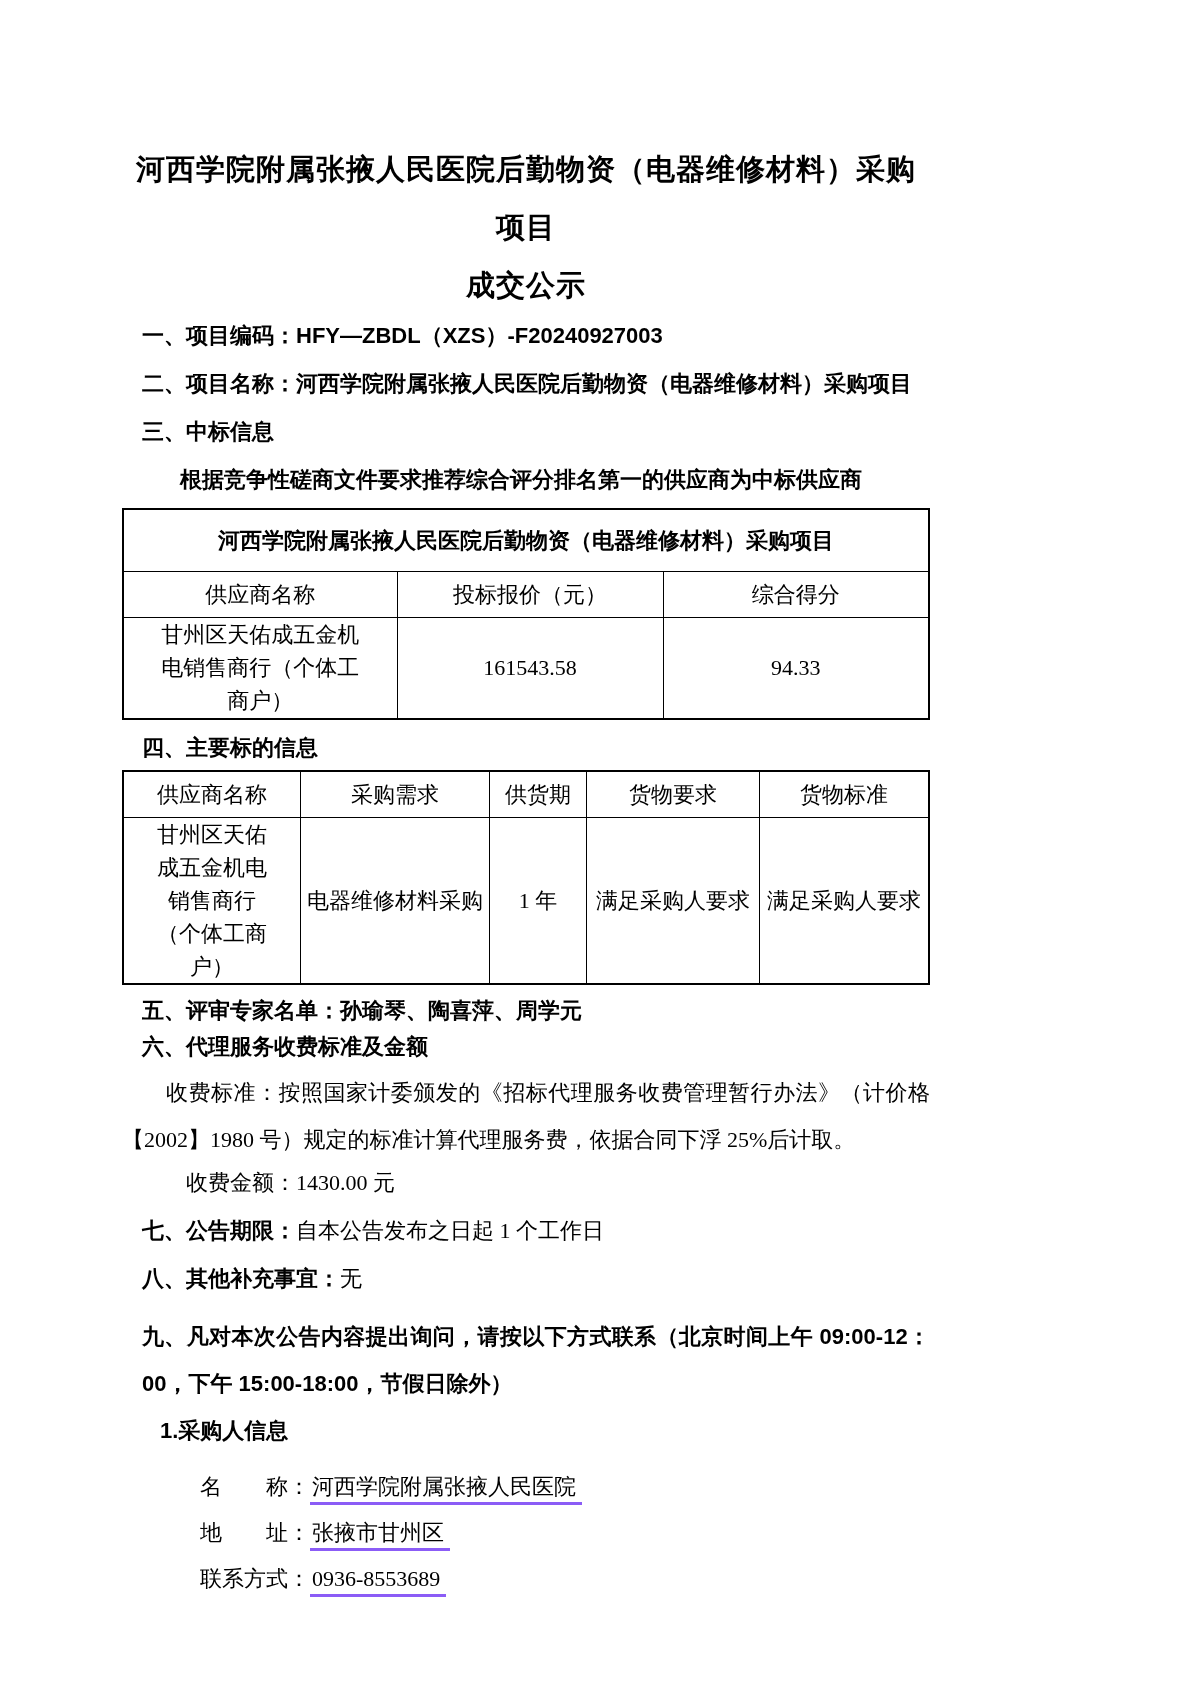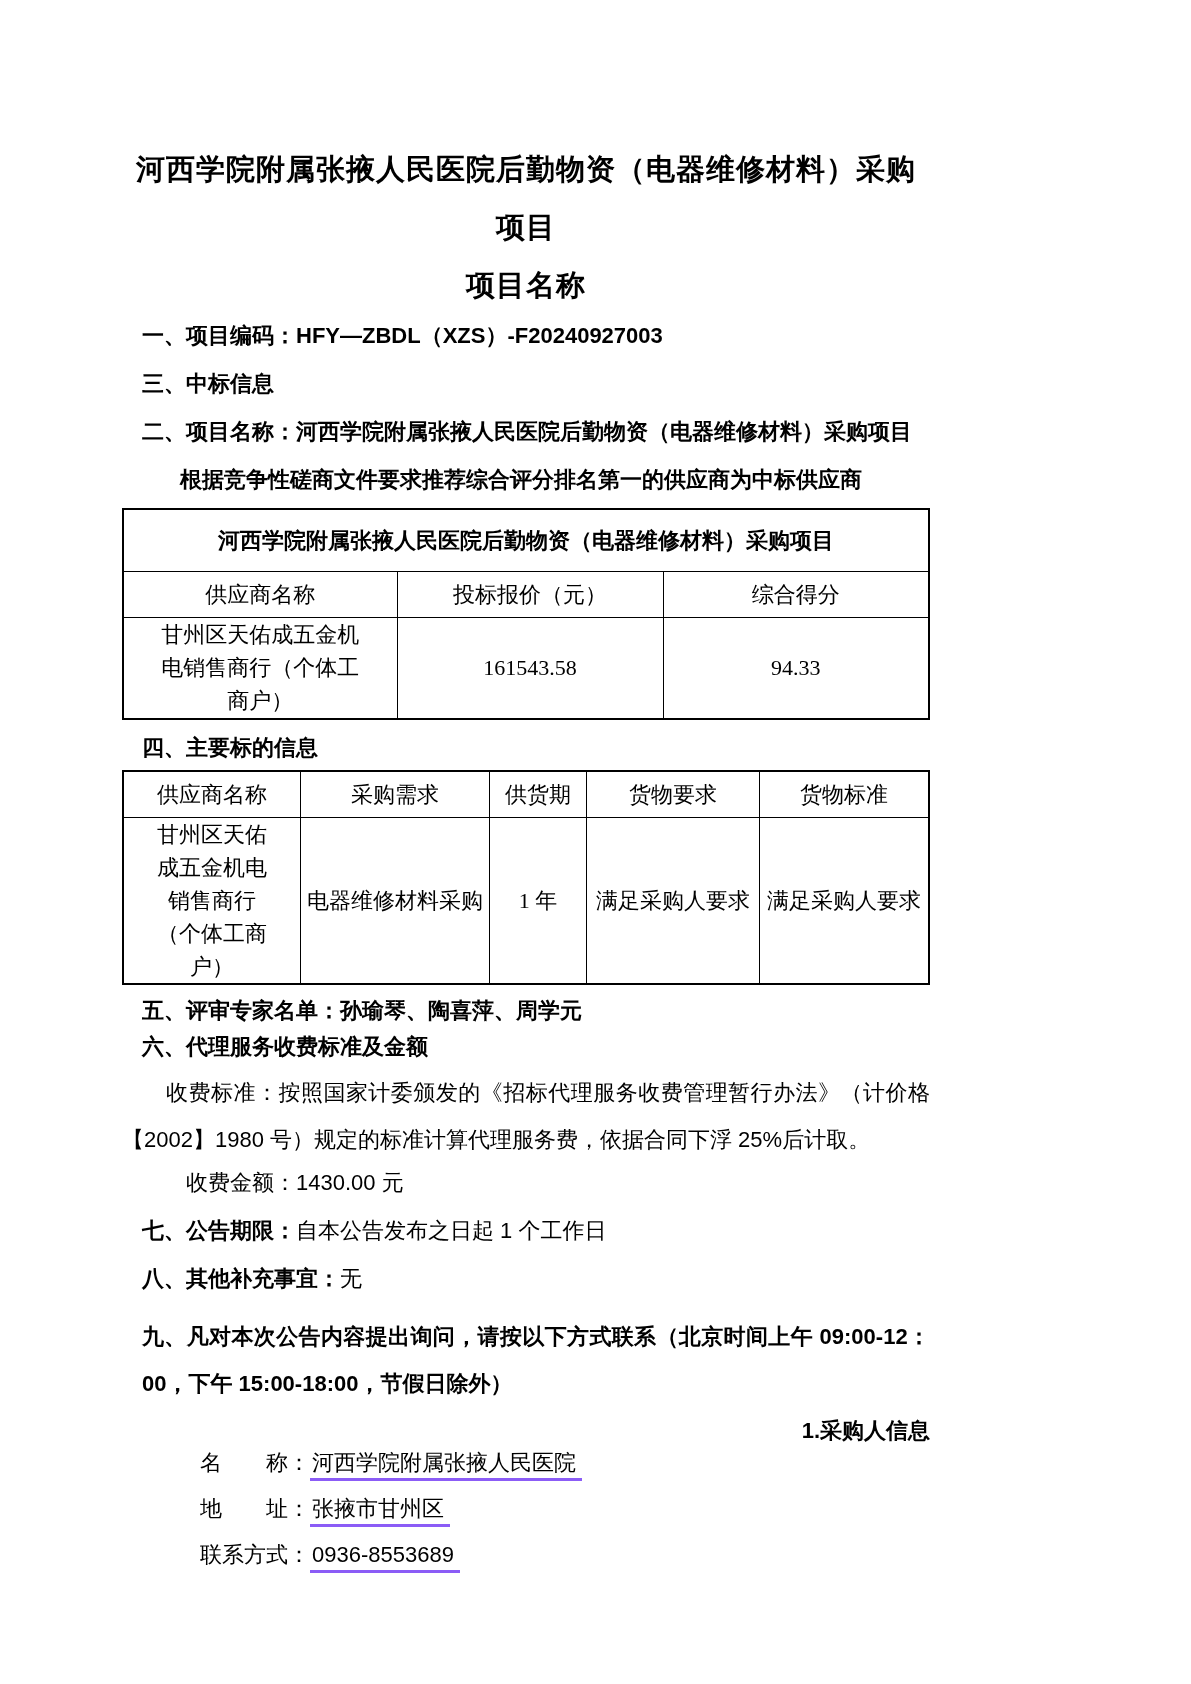--- a/index.html
+++ b/index.html
@@ -14,21 +14,21 @@
   .doc {
     width: 1052px;
     height: 1684px;
     padding: 140px 122px 0 122px;
   }
   
   .hei {
     font-family: "Liberation Sans", "DejaVu Sans", sans-serif;
     font-weight: bold;
   }
-  .song { font-family: Liberation Sans, sans-serif; font-weight: normal; }
+  .song { font-family: Liberation Serif, serif; font-weight: normal; }
 
   .title {
     text-align: center;
     font-weight: bold;
     font-size: 29px;
     line-height: 58px;
     margin-bottom: 8px;
     letter-spacing: 1px;
   }
 
@@ -79,47 +79,47 @@
 
   .inquiry {
     font-size: 22px;
     line-height: 47px;
     text-align: justify;
     padding-left: 0;
     margin-bottom: 10px;
   }
   .inquiry-indent { padding-left: 20px; text-indent: 0; }
 
-  .buyer-heading { padding-left: 38px; margin-bottom: 4px; text-align: right; }
+  .buyer-heading { padding-left: 38px; margin-bottom: 28px; }
 
   .contact { padding-left: 78px; margin-bottom: 18px; font-size: 22px; line-height: 28px; }
   .contact .value {
     border-bottom: 3px solid #8b5cf6;
     padding: 0 6px 3px 2px;
   }
 </style>
 </head>
 <body>
 
 <div class="doc">
 
   <div class="title">
     <div>河西学院附属张掖人民医院后勤物资（电器维修材料）采购项目</div>
-    <div>项目名称</div>
+    <div>成交公示</div>
   </div>
 
   <div class="line hei">
     <span>一、项目编码：</span><span>HFY—ZBDL（XZS）-F20240927003</span>
   </div>
 
-  <div class="line hei">三、中标信息</div>
-
   <div class="line hei">
     <span>二、项目名称：</span><span>河西学院附属张掖人民医院后勤物资（电器维修材料）采购项目</span>
   </div>
+
+  <div class="line hei">三、中标信息</div>
 
   <div class="line hei note">根据竞争性磋商文件要求推荐综合评分排名第一的供应商为中标供应商</div>
 
   <table class="tbl tbl1">
     <colgroup>
       <col style="width:34%">
         <col style="width:33%">
         <col style="width:33%">
     </colgroup>
     <tbody>

